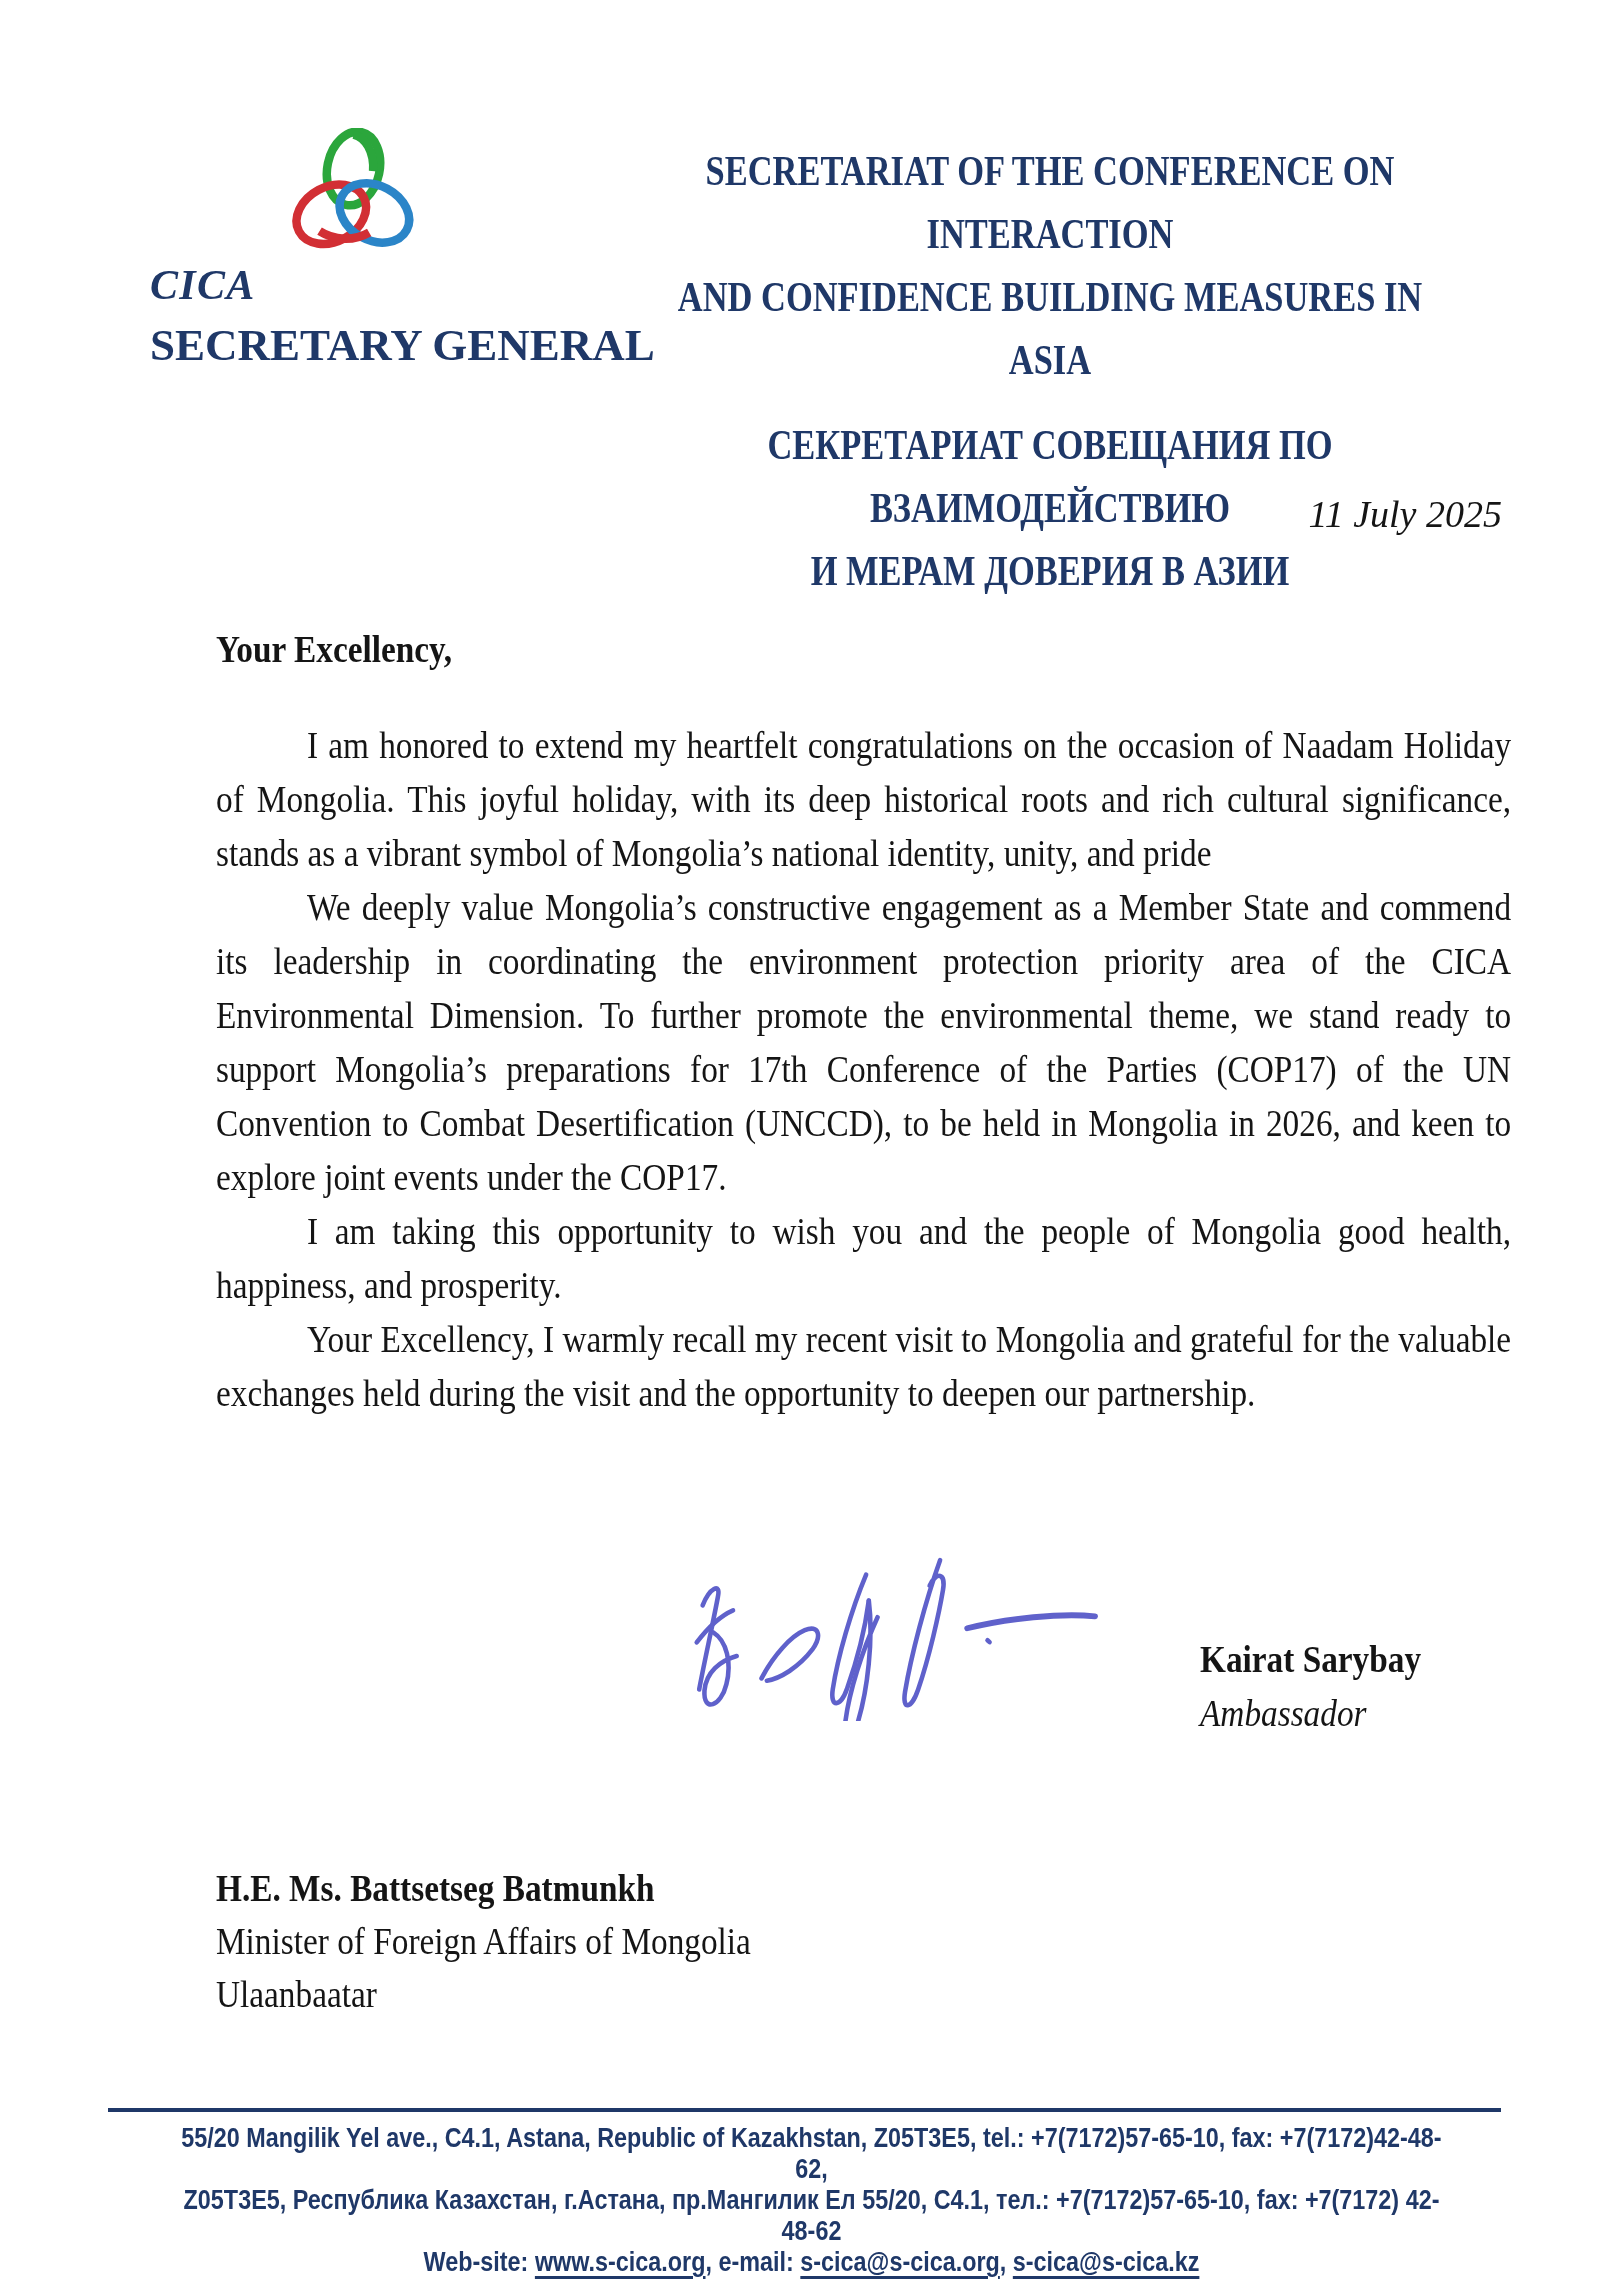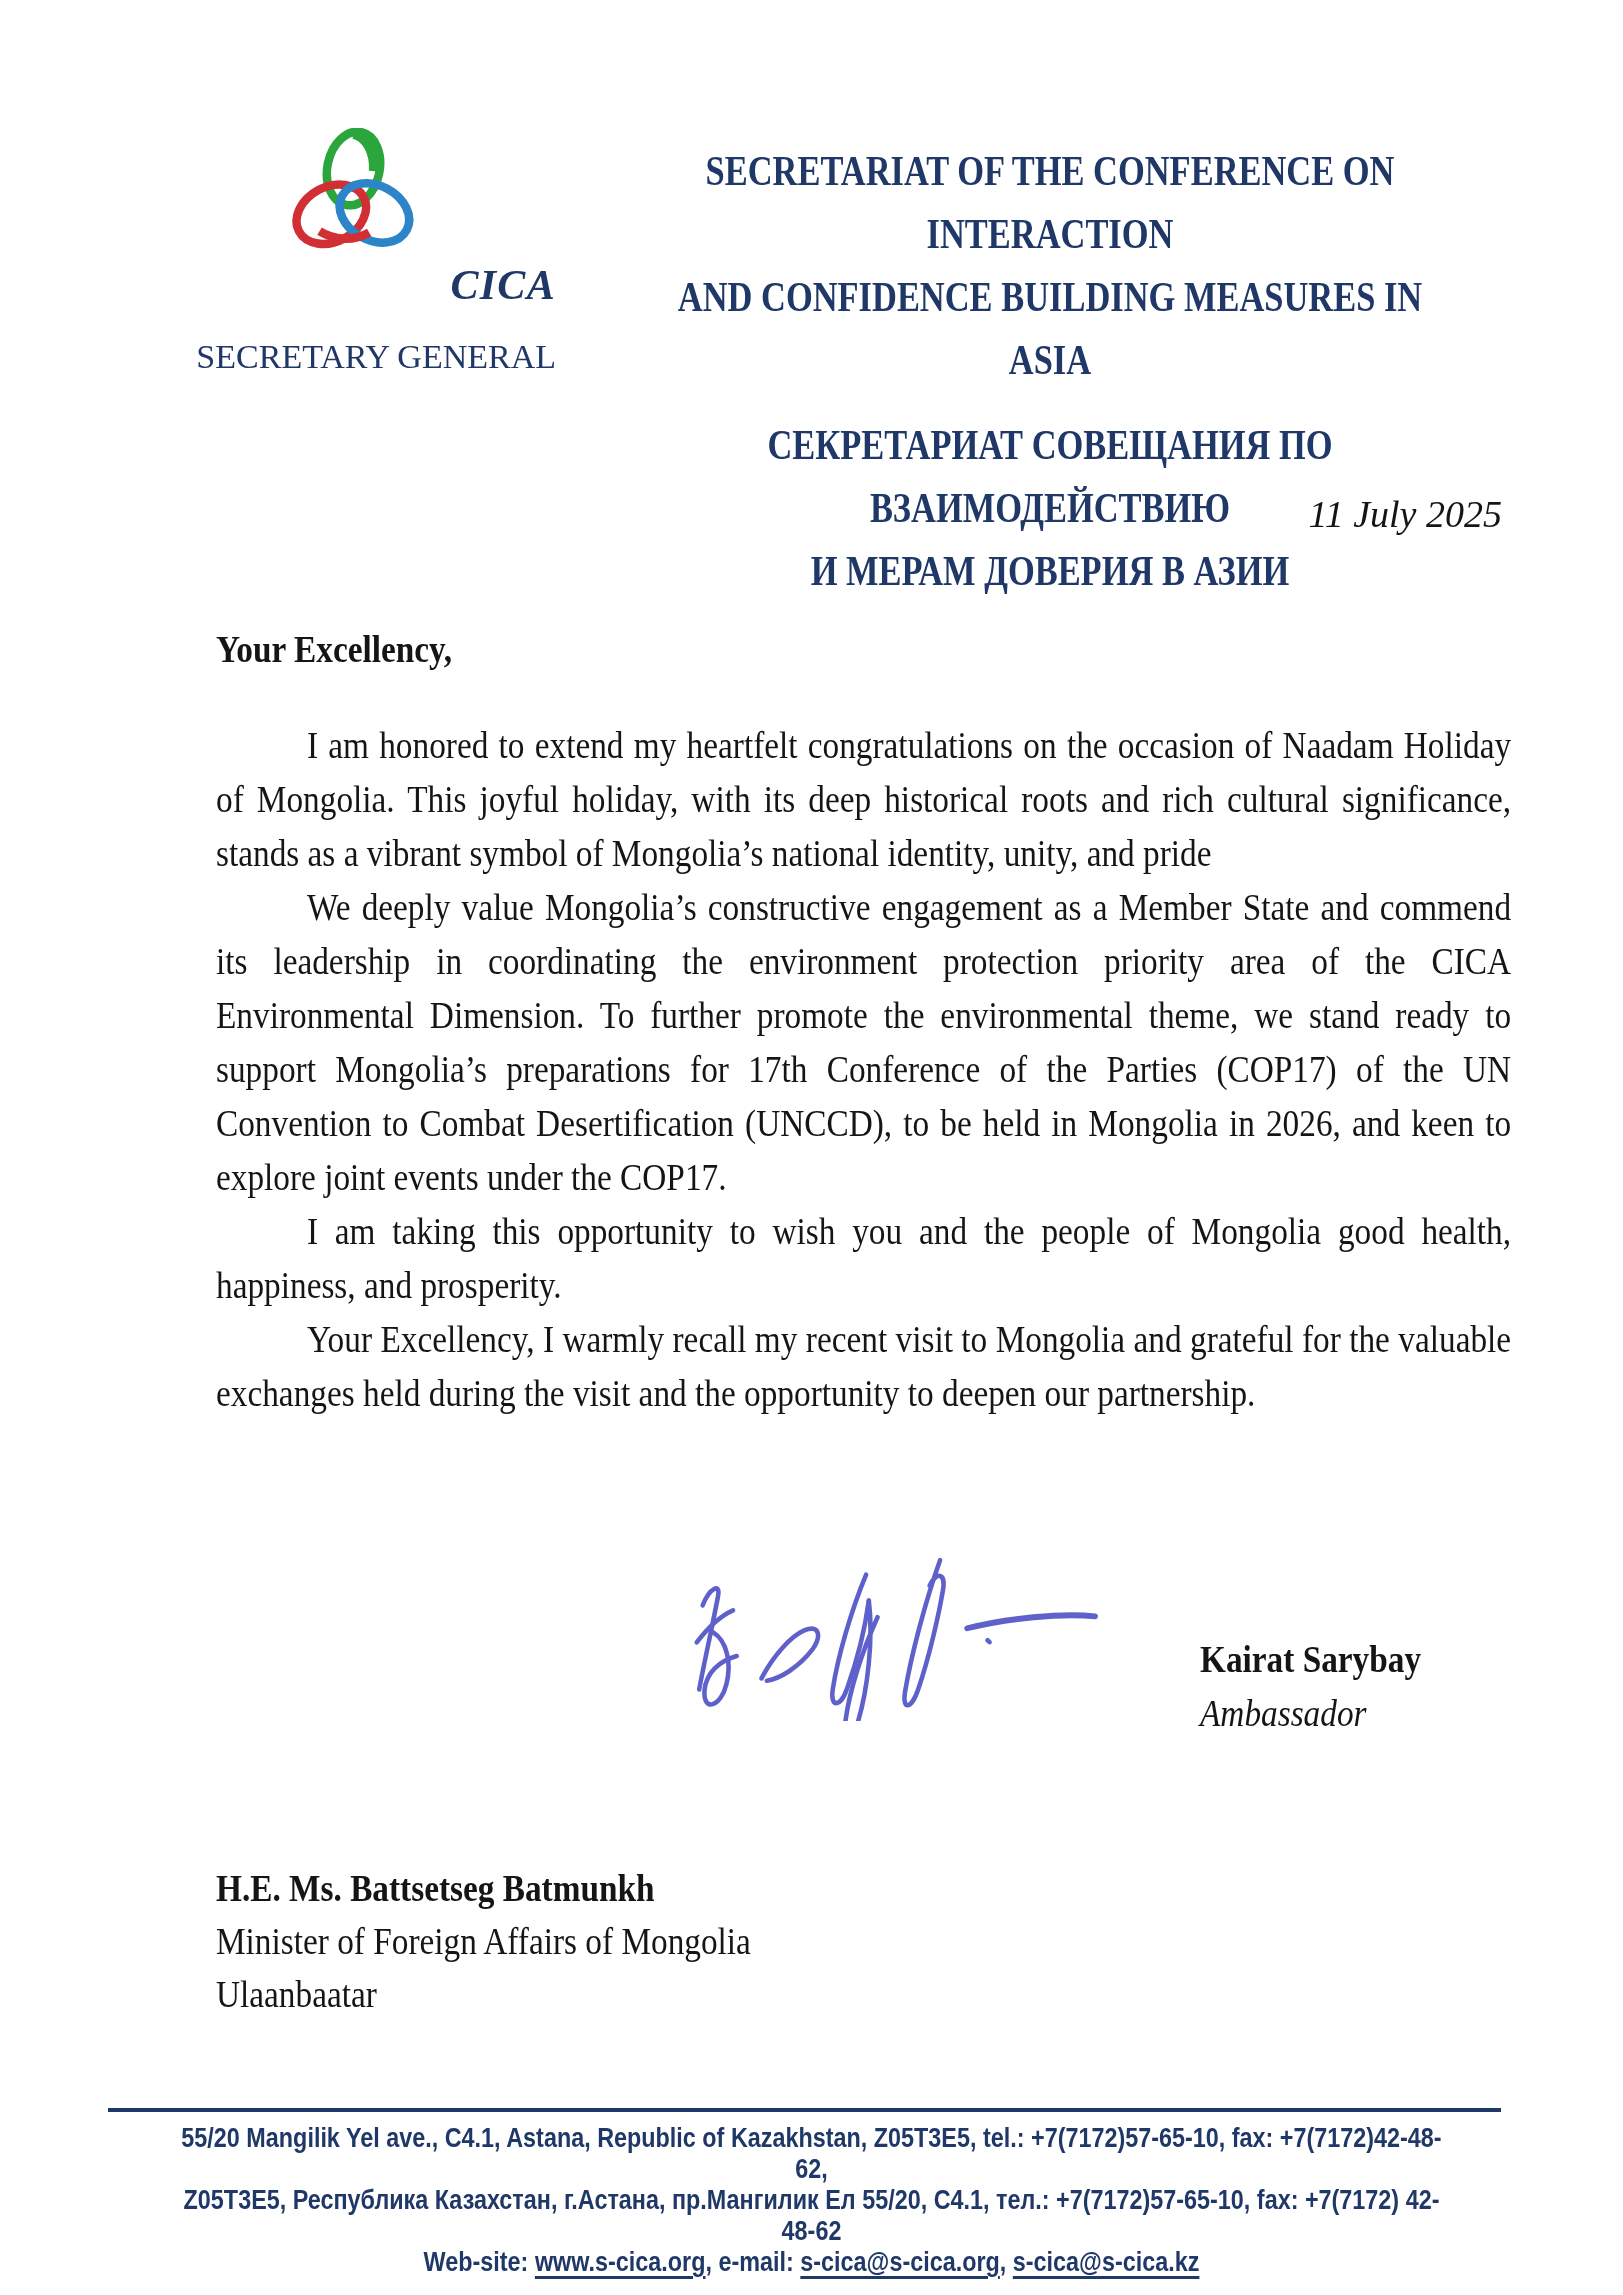--- a/index.html
+++ b/index.html
@@ -7,28 +7,28 @@
     --green:#2ba63c; --red:#d22f34; --blue:#2b85c8;
   }
   *{margin:0;padding:0;box-sizing:border-box;}
   html,body{background:#888;}
   .page{
     position:relative;width:1623px;height:2295px;background:#ffffff;
     font-family:"Liberation Serif", serif;color:var(--black);
     margin:0 auto;overflow:hidden;
   }
   
-  .logo-col{position:absolute;left:150px;top:128px;width:406px;text-align:right;}
+  .logo-col{position:absolute;left:150px;top:128px;width:406px;text-align:left;}
   .logo-svg{display:block;margin:0 auto;width:131px;height:128px;}
   .cica-word{
     margin-top:5.2px;font-size:42px;font-weight:bold;font-style:italic;
     color:var(--navy);letter-spacing:1.3px;
   }
   .sec-gen{
-    margin-top:29px;font-size:34px;font-weight:normal;color:var(--navy);
+    margin-top:10px;font-size:45px;font-weight:bold;color:var(--navy);
     letter-spacing:0px;white-space:nowrap;
   }
   .title-col{
     position:absolute;left:569px;top:140px;width:962px;text-align:center;
     color:var(--navy);font-weight:bold;font-size:42px;line-height:63px;
     transform:scaleX(0.82);transform-origin:center top;
   }
   .title-ru{margin-top:22px;}
   
   .date-line{

